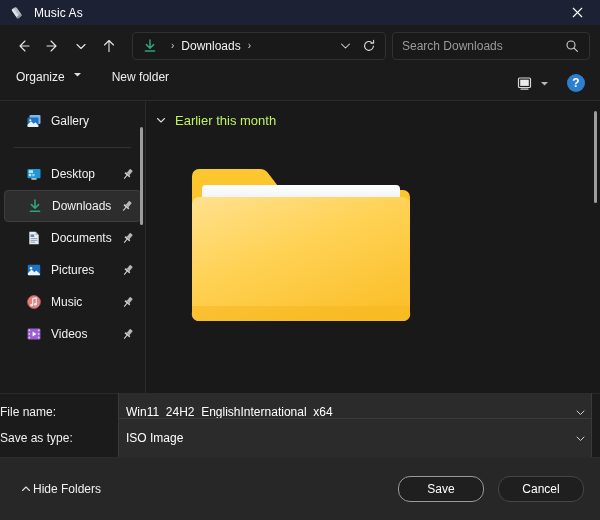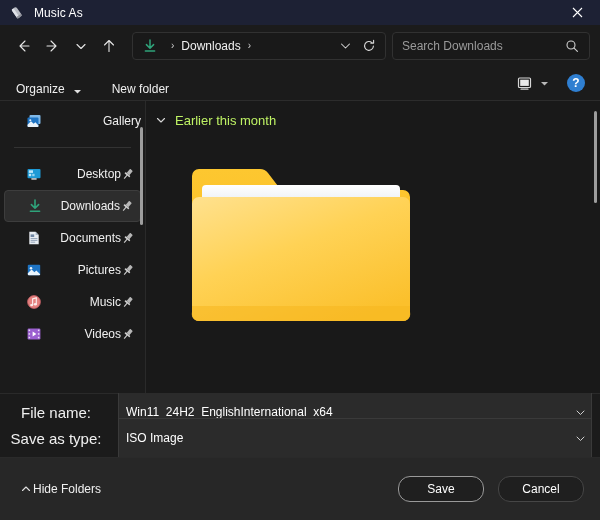--- a/index.html
+++ b/index.html
@@ -150,21 +150,21 @@
     background: #1b1b1b;
     display: flex;
     align-items: center;
     padding: 0 8px;
     flex: 0 0 auto;
     border-bottom: 1px solid #2c2c2c;
   }
   .cmd-item {
     height: 26px;
     display: flex;
-    align-items: flex-end;
+    align-items: flex-start;
     padding: 0 8px;
     border-radius: 4px;
     font-size: 12px;
     color: #f0f0f0;
     white-space: nowrap;
   }
   .cmd-caret {
     margin-left: 8px;
     display: flex;
     align-items: center;
@@ -217,21 +217,20 @@
   }
   .nav-item {
     height: 32px;
     display: flex;
     align-items: center;
     margin: 0 4px;
     padding-left: 22px;
     border-radius: 4px;
     position: relative;
     box-sizing: border-box;
-    text-align: right;
   }
   .nav-item.selected {
     background: #2d2d2d;
     border: 1px solid #3d3d3d;
   }
   .nav-ico {
     width: 16px;
     height: 16px;
     flex: 0 0 auto;
     margin-right: 9px;
@@ -308,23 +307,23 @@
     border-top: 1px solid #2a2a2a;
   }
   .form-row {
     display: flex;
     align-items: center;
     height: 22px;
     margin-bottom: 4px;
   }
   .form-label {
     width: 118px;
-    text-align: center;
+    text-align: left;
     padding-right: 6px;
-    font-size: 15px;
+    font-size: 12px;
     color: #f0f0f0;
     flex: 0 0 auto;
     box-sizing: border-box;
   }
   .combo {
     flex: 1 1 auto;
     height: 40px;
     margin-right: 8px;
     background: #2b2b2b;
     border: 1px solid #3a3a3a;

